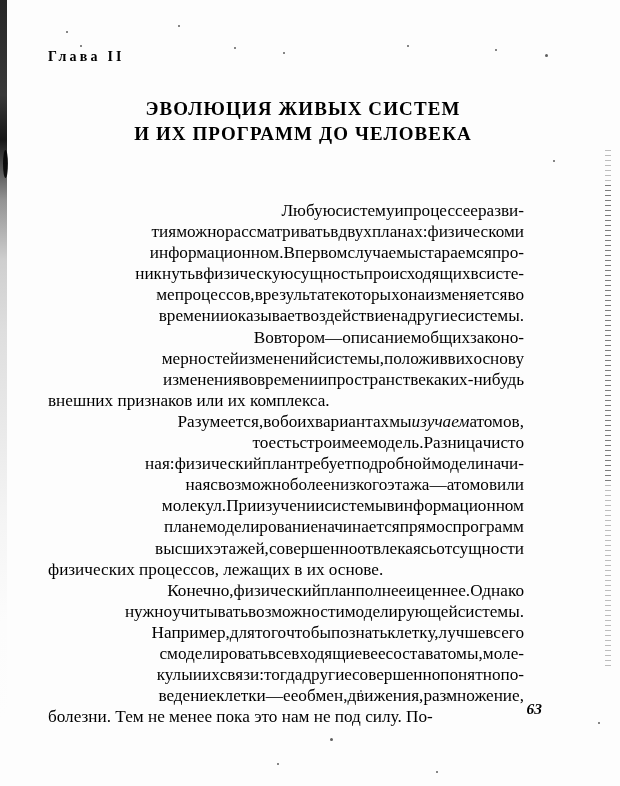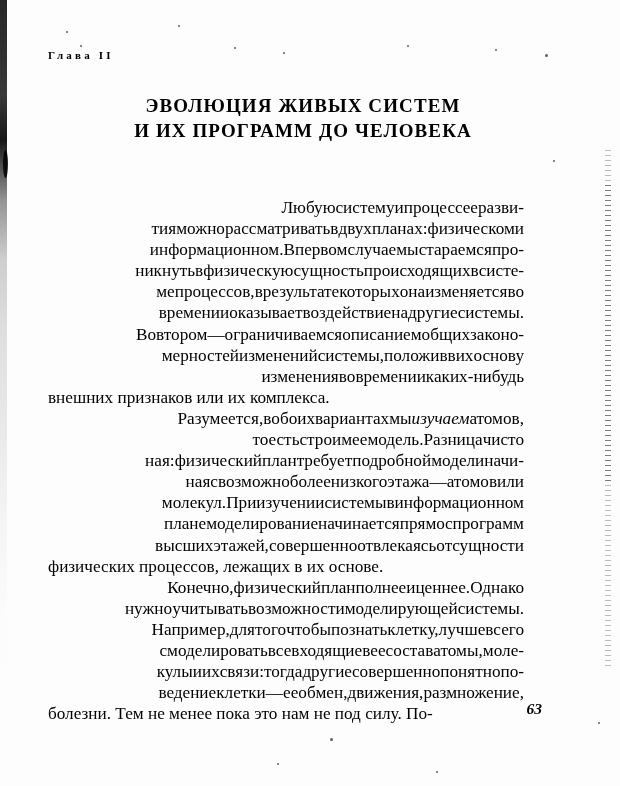--- a/index.html
+++ b/index.html
@@ -91,21 +91,21 @@
   .content {
     position: absolute;
     left: 48px;
     top: 0;
     width: 476px;
   }
 
   .chapter-label {
     margin-top: 50px;
     font-weight: bold;
-    font-size: 11px;
+    font-size: 14px;
     letter-spacing: 3.2px;
     line-height: 1;
   }
 
   .chapter-title {
     margin-top: 32px;
     text-align: center;
     font-weight: bold;
     font-size: 19px;
     letter-spacing: 1.1px;
@@ -236,39 +236,39 @@
             <span>оказывает</span>
             <span>воздействие</span>
             <span>на</span>
             <span>другие</span>
             <span>системы.</span>
           </span>
           <span class="ln j">
             <span>Во</span>
             <span>втором</span>
             <span>—</span>
-            <span>ограничиваемся</span>
             <span>описанием</span>
             <span>общих</span>
             <span>законо-</span>
           </span>
           <span class="ln j">
             <span>мерностей</span>
             <span>изменений</span>
             <span>системы,</span>
             <span>положив</span>
             <span>в</span>
             <span>их</span>
             <span>основу</span>
           </span>
           <span class="ln j">
             <span>изменения</span>
             <span>во</span>
             <span>времени</span>
             <span>и</span>
+            <span>пространстве</span>
             <span>каких-нибудь</span>
           </span>
           <span class="ln">внешних признаков или их комплекса.</span>
         </p>
       <p class="para" id="para-2">
           <span class="ln j">
             <span>Разумеется,</span>
             <span>в</span>
             <span>обоих</span>
             <span>вариантах</span>

